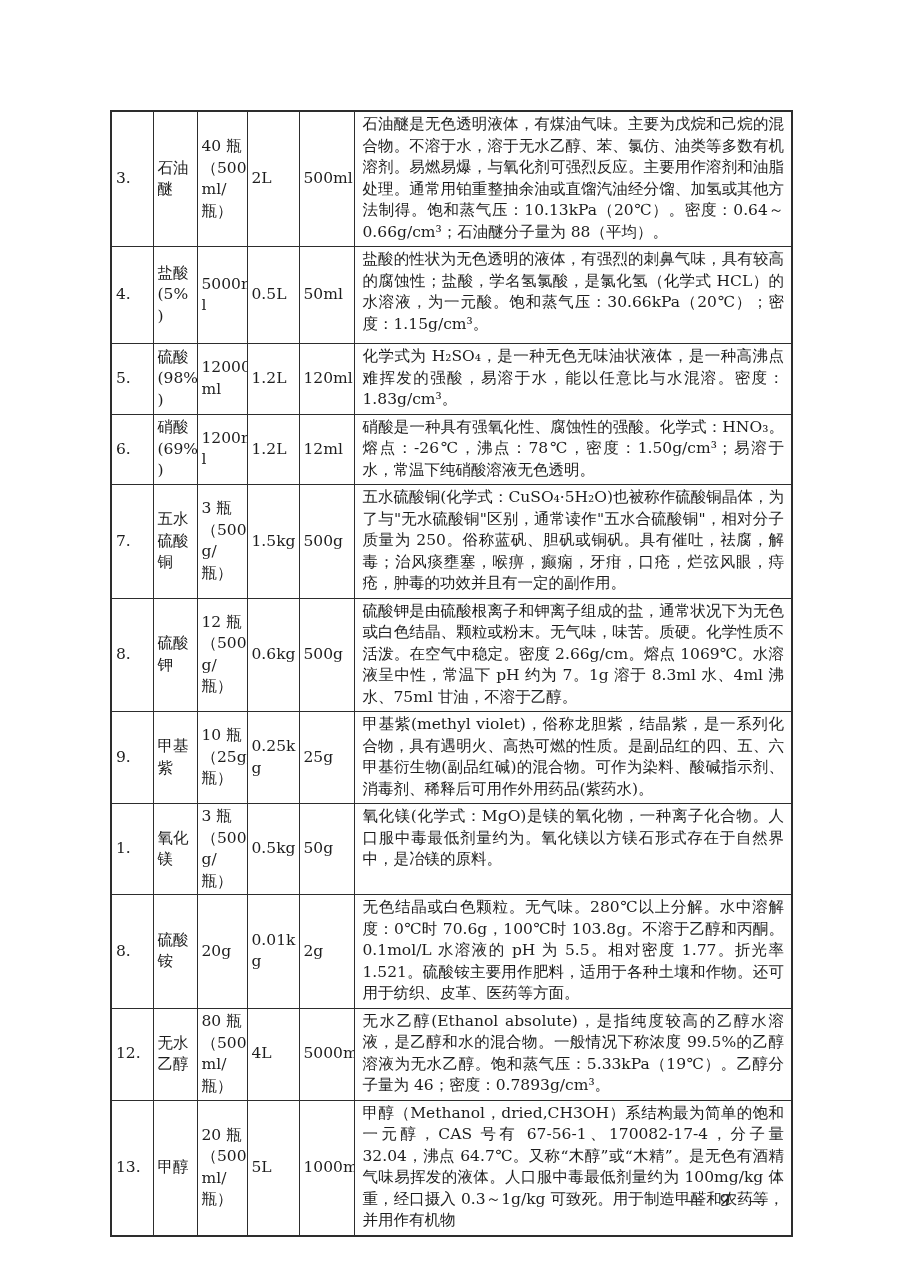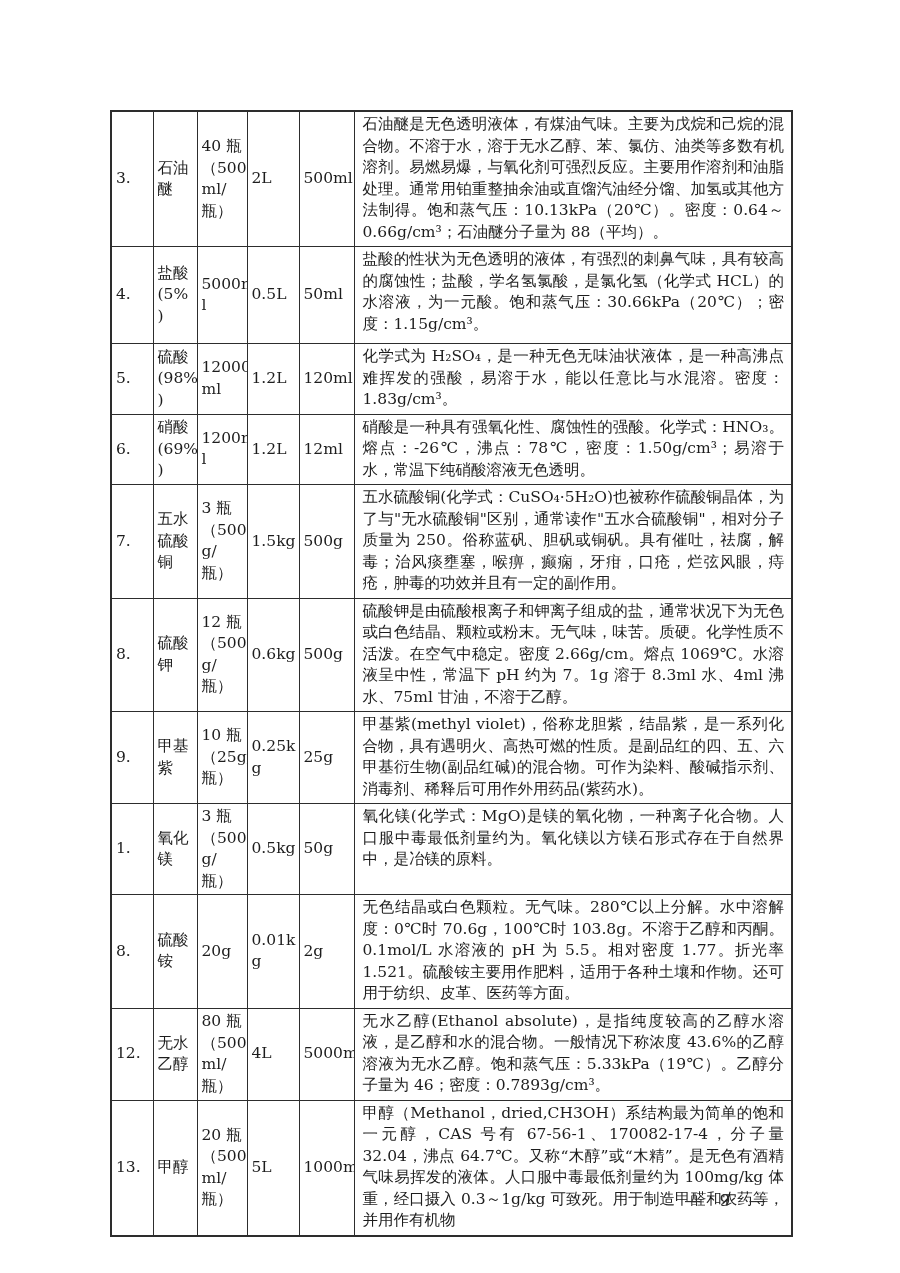--- a/index.html
+++ b/index.html
@@ -166,21 +166,21 @@
       <tr style="height:90px">
         <td>12.</td>
         <td>无水
 乙醇</td>
         <td>80 瓶
 （500
 ml/
 瓶）</td>
         <td>4L</td>
         <td>5000ml</td>
-        <td class="desc">无水乙醇(Ethanol absolute)，是指纯度较高的乙醇水溶液，是乙醇和水的混合物。一般情况下称浓度 43.6%的乙醇溶液为无水乙醇。饱和蒸气压：5.33kPa（19℃）。乙醇分子量为 46；密度：0.7893g/cm³。</td>
+        <td class="desc">无水乙醇(Ethanol absolute)，是指纯度较高的乙醇水溶液，是乙醇和水的混合物。一般情况下称浓度 99.5%的乙醇溶液为无水乙醇。饱和蒸气压：5.33kPa（19℃）。乙醇分子量为 46；密度：0.7893g/cm³。</td>
       </tr>
       <tr style="height:107px">
         <td>13.</td>
         <td>甲醇</td>
         <td>20 瓶
 （500
 ml/
 瓶）</td>
         <td>5L</td>
         <td>1000ml</td>

